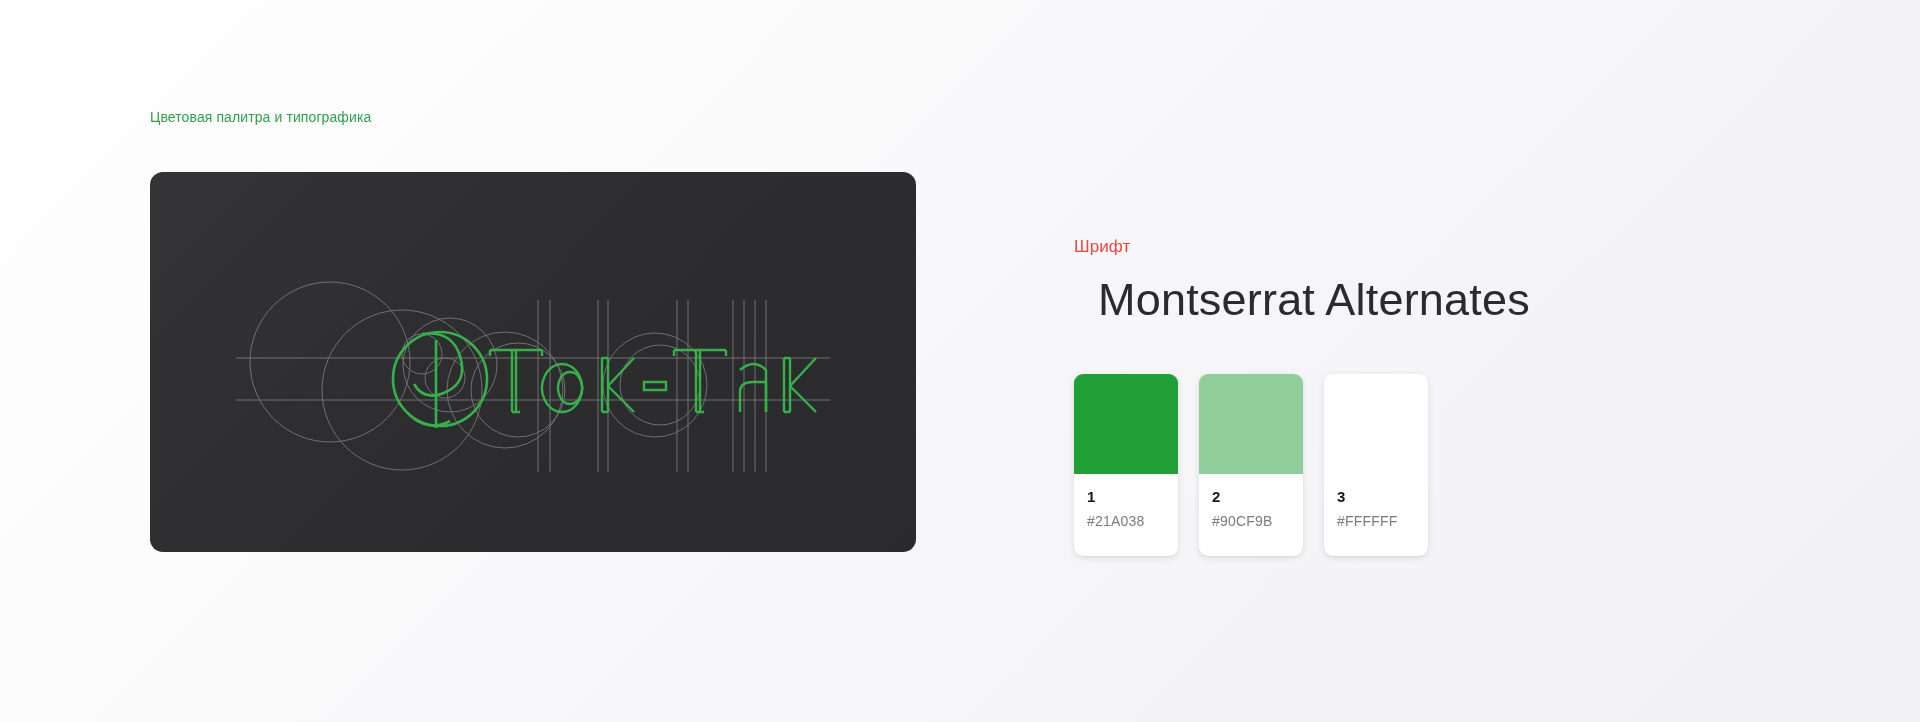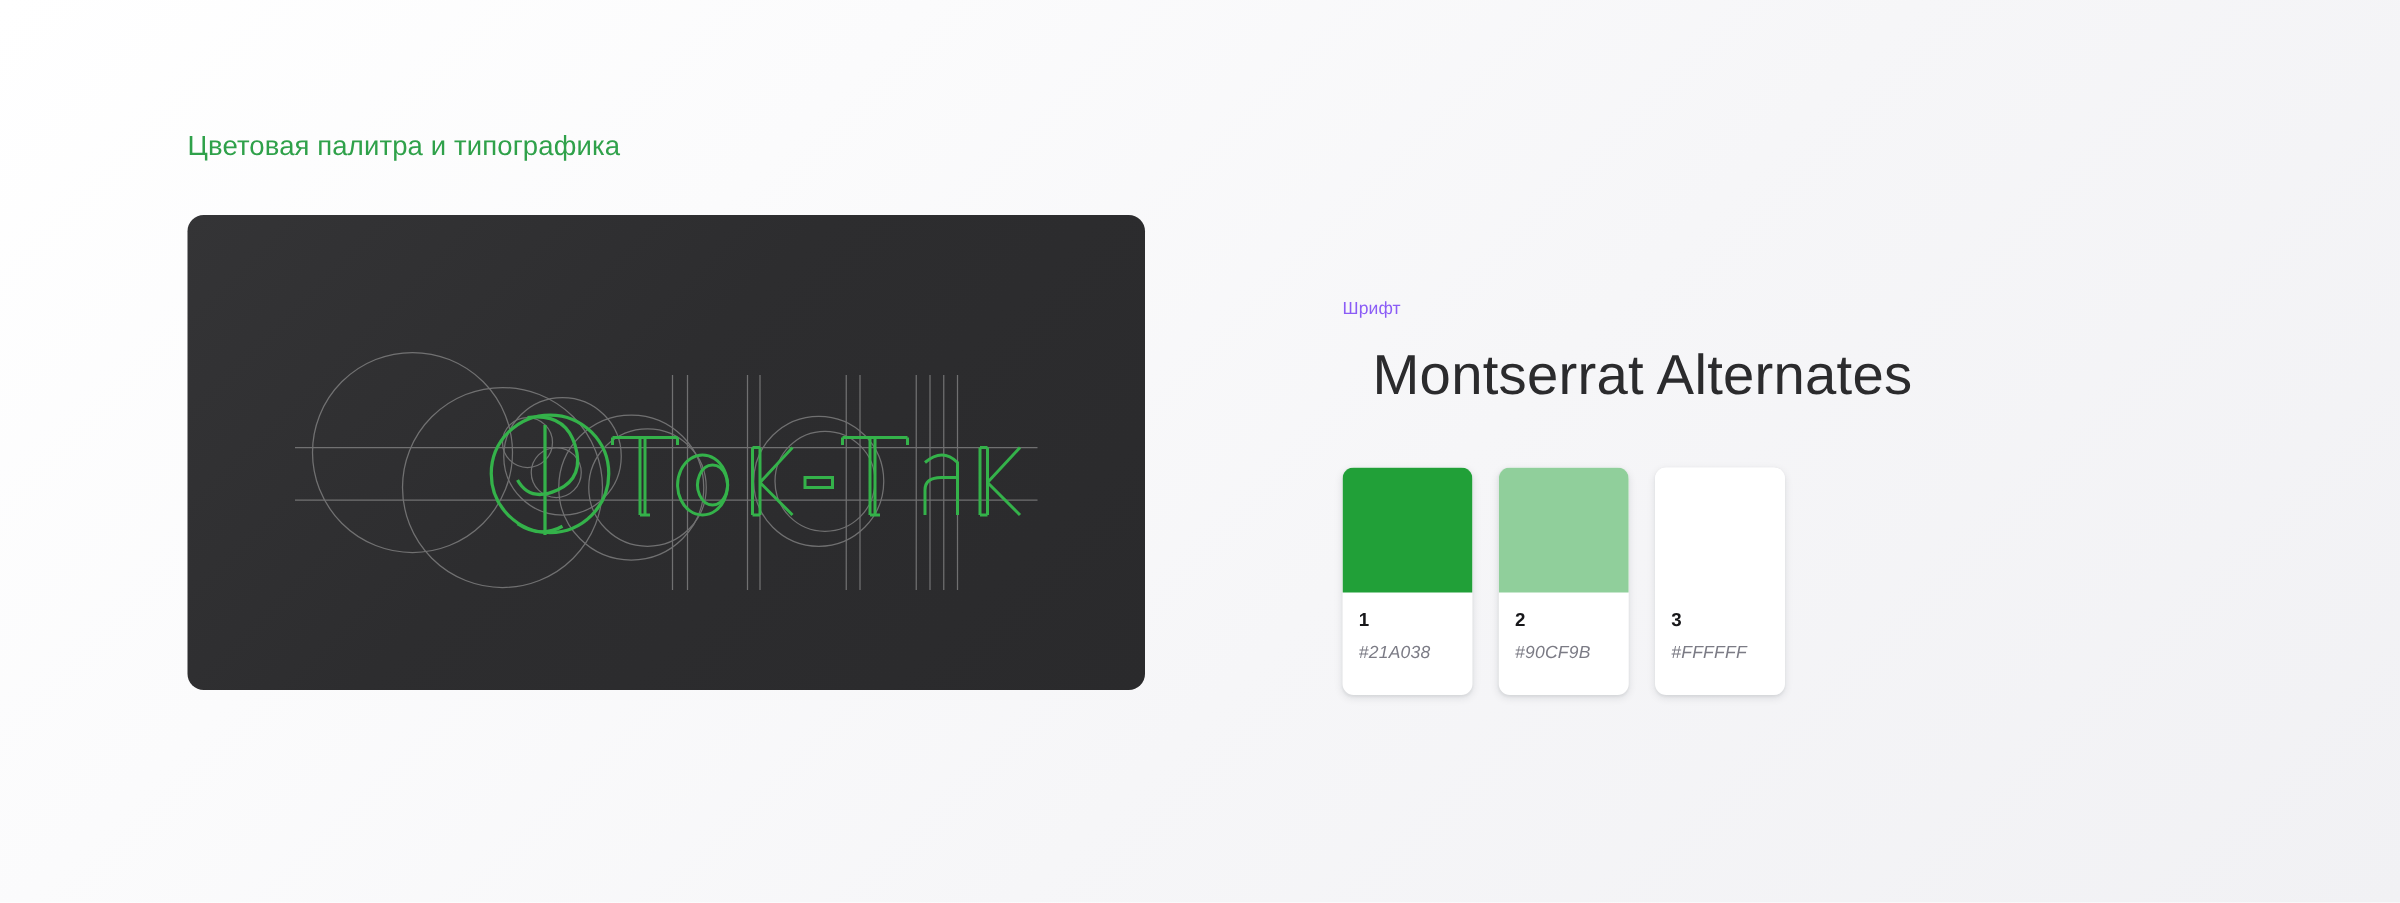--- a/index.html
+++ b/index.html
@@ -19,21 +19,21 @@
         #f6f6f8 58%,
         #f1f1f4 100%);
     position:relative;
   }
 
   
   .section-title {
     position:absolute;
     left:150px;
     top:106px;
-    font-size:22px;
+    font-size:14px;
     line-height:22px;
     color:#2fa14a;
     letter-spacing:0.1px;
     white-space:nowrap;
   }
 
   
   .logo-panel {
     position:absolute;
     left:150px;
@@ -49,23 +49,23 @@
 
   
   .right-col {
     position:absolute;
     left:1074px;
     top:236px;
     width:760px;
   }
 
   .font-label {
-    font-size:14px;
+    font-size:17px;
     line-height:21px;
-    color:#8b5cf6;
+    color:#ef4444;
     letter-spacing:0.1px;
   }
 
   .font-name {
     margin-top:15px;
     font-size:45px;
     line-height:56px;
     font-weight:400;
     color:#2b2b2d;
     letter-spacing:0.2px;
@@ -108,21 +108,20 @@
     color:#17171a;
     line-height:18px;
   }
 
   .swatch-hex {
     margin-top:7px;
     font-size:14px;
     line-height:17px;
     color:#7b7b85;
     letter-spacing:0.2px;
-    font-style:italic;
   }
 </style>
 </head>
 <body>
 
 <div class="section-title">Цветовая палитра и типографика</div>
 
 <div class="logo-panel">
   <svg viewBox="0 0 766 380" xmlns="http://www.w3.org/2000/svg">
 

